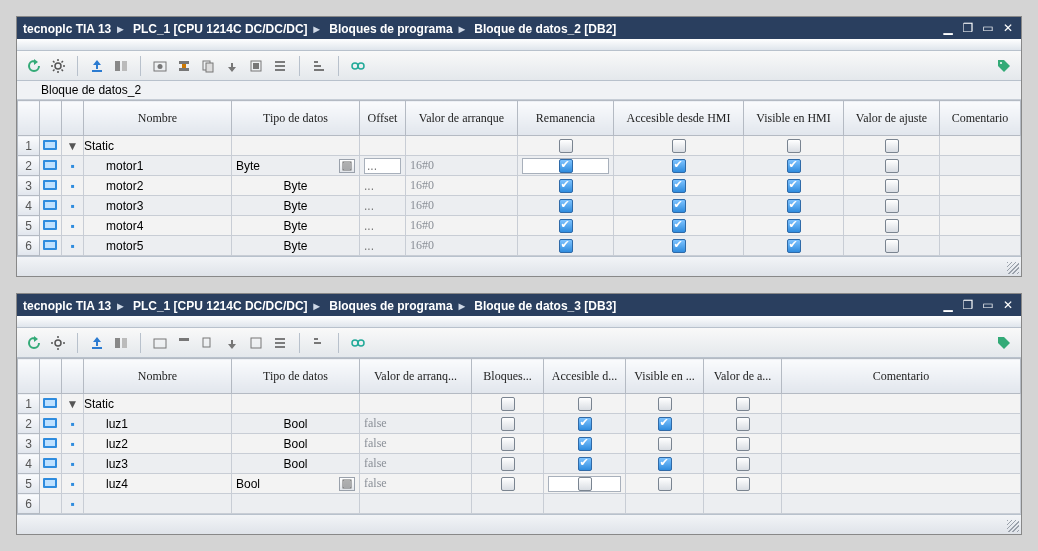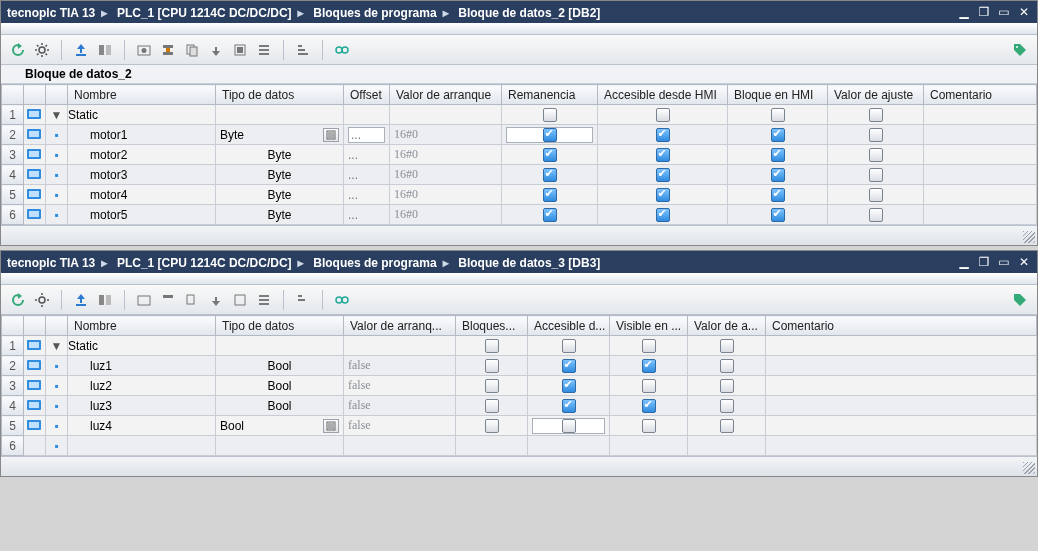--- a/index.html
+++ b/index.html
@@ -1,33 +1,33 @@
 <!DOCTYPE html>
 <html><head>
 <meta charset="utf-8">
 <style>
   * { box-sizing: border-box; margin: 0; padding: 0; font-family: "Segoe UI", Tahoma, sans-serif; font-size: 12px; }
   body { background: #d4d4d4; width: 1038px; height: 551px; overflow: hidden; }
-  .pane { border: 1px solid #888; background: #e8e8e8; margin: 0; }
+  .pane { border: 1px solid #888; background: #e8e8e8; margin: 16px; }
   .pane + .pane { margin-top: 4px; }
   .titlebar { background: #2a3f5f; color: #fff; height: 22px; display: flex; align-items: center; padding: 0 6px; }
   .crumb { color: #fff; font-weight: 600; font-size: 13px; }
   .crumb .sep { margin: 0 6px; color: #cfd8e6; }
   .wctrls { margin-left: auto; display: flex; gap: 6px; }
   .wctrls span { width: 14px; height: 14px; display: inline-flex; align-items: center; justify-content: center; color: #fff; cursor: pointer; }
   .subbar { height: 12px; background: linear-gradient(#fff,#dfe5ec); border-bottom: 1px solid #b8c1cc; }
   .toolbar { height: 30px; background: linear-gradient(#f9f9f9,#e4e8ec); border-bottom: 1px solid #b8c1cc; display:flex; align-items:center; padding:0 8px; gap:6px; }
   .tbtn { width:18px; height:18px; display:inline-flex; align-items:center; justify-content:center; color:#4a6; }
   .tbtn svg { width:16px; height:16px; }
   .tsep { width:1px; height:20px; background:#b8c1cc; margin:0 4px; }
   .tgo { margin-left:auto; width:18px; height:18px; }
-  .block-title { background:#f0f2f5; padding:2px 24px; font-weight:700; border-bottom:1px solid #c6cdd6; }
+  .block-title { background:#f0f2f5; padding:2px 24px; font-weight:400; border-bottom:1px solid #c6cdd6; }
 
   table.tia { width:100%; border-collapse:collapse; background:#f0f0f0; table-layout:fixed; }
-  table.tia th { background:linear-gradient(#fafbfd,#e1e6ed); border:1px solid #b4bac3; padding:2px 6px; text-align:left; font-weight:400; color:#222; height:20px; white-space:nowrap; overflow:hidden; }
+  table.tia th { background:linear-gradient(#fafbfd,#e1e6ed); border:1px solid #b4bac3; padding:2px 6px; text-align:center; font-weight:400; color:#222; height:35px; white-space:nowrap; overflow:hidden;font-family:Liberation Serif, serif; }
   table.tia td { border:1px solid #c8cdd5; padding:0 4px; height:20px; background:#f3f3f3; white-space:nowrap; overflow:hidden; }
   table.tia tr:nth-child(even) td { background:#eceef1; }
   .rownum { width:22px; text-align:center; background:linear-gradient(#fafbfd,#e1e6ed)!important; border:1px solid #b4bac3!important; color:#555; }
   .glyph-cell { width:22px; text-align:center; padding:0!important; }
   .glyph { display:inline-flex; width:18px; height:14px; align-items:center; justify-content:center; }
   .g-db svg { width:16px; height:12px; }
   .g-tree { color:#555; }
   .indent0 { padding-left:0!important; }
   .indent1 { padding-left:22px!important; }
   .muted { color:#8a8f97;font-family:Liberation Serif, serif; }
@@ -167,21 +167,21 @@
         <tr>
       <th class="rownum"></th>
           <th></th>
           <th></th>
       <th>Nombre</th>
       <th>Tipo de datos</th>
       <th>Offset</th>
       <th>Valor de arranque</th>
       <th>Remanencia</th>
       <th>Accesible desde HMI</th>
-      <th>Bloque en HMI</th>
+      <th>Visible en HMI</th>
       <th>Valor de ajuste</th>
       <th>Comentario</th>
     </tr>
       </thead>
     <tbody id="tb0">
       <tr>
         <td class="rownum">1</td>
         <td class="glyph-cell"><span class="glyph g-db">
               <svg viewBox="0 0 16 12">
                 <rect x="0" y="1" width="14" height="10" rx="1" fill="#2f8cde"></rect>

